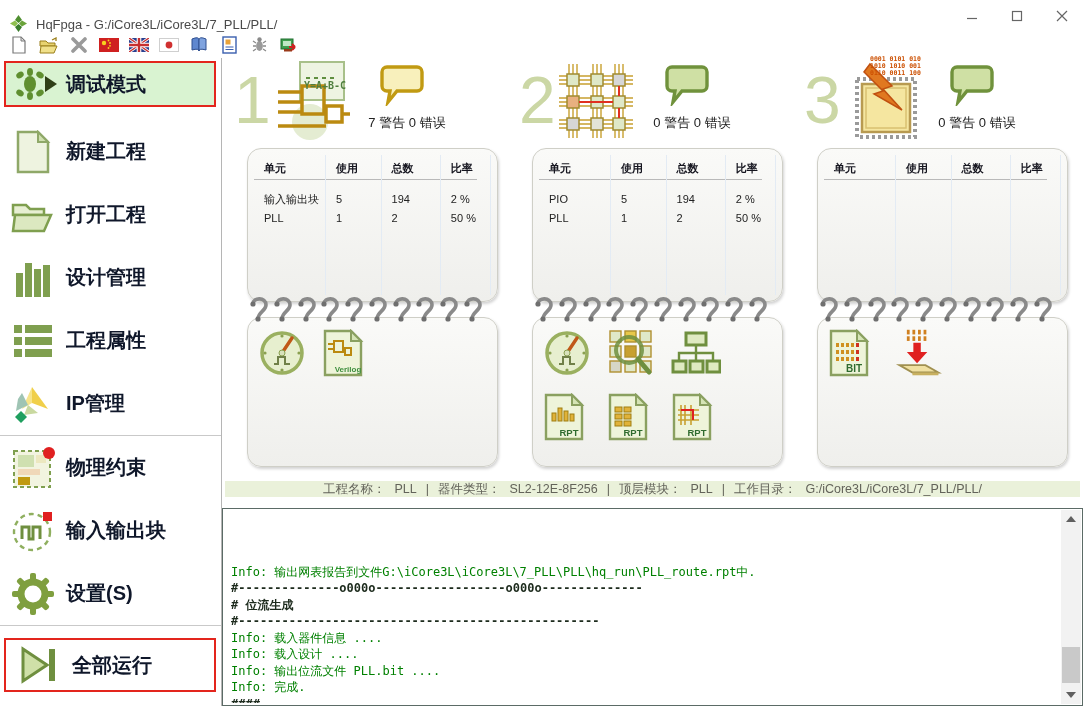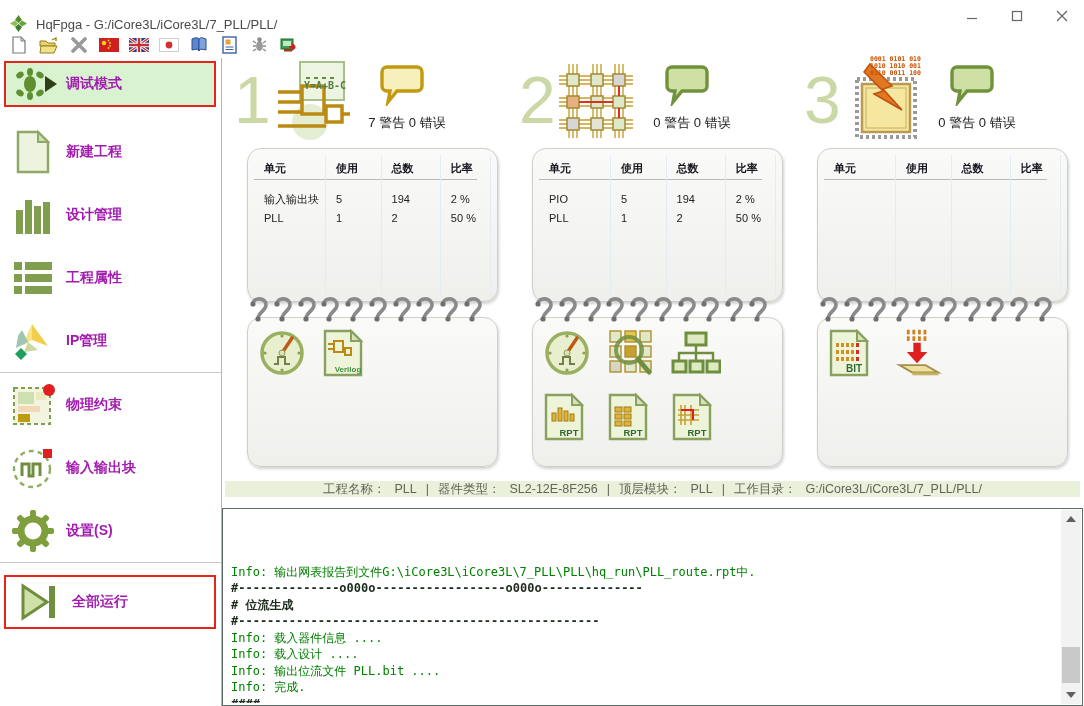--- a/index.html
+++ b/index.html
@@ -15,21 +15,21 @@
   .win-btn{width:45px;height:32px;display:flex;align-items:center;justify-content:center;cursor:default;}
   
   .toolbar{position:absolute;top:32px;left:0;right:0;height:26px;background:#fff;
            display:flex;align-items:center;padding-left:6px;gap:4px;border-bottom:1px solid #f0f0f0;}
   .tb-btn{width:26px;height:22px;display:flex;align-items:center;justify-content:center;}
   
   .sidebar{position:absolute;top:58px;left:0;width:222px;bottom:0;background:#fff;
            border-right:1px solid #b5b5b5;box-sizing:border-box;}
   .sb-item{height:63px;display:flex;align-items:center;cursor:default;}
   .sb-ic{width:66px;display:flex;justify-content:center;align-items:center;}
-  .sb-label{font-size:14px;font-weight:bold;color:#a21caf;}
+  .sb-label{font-size:20px;font-weight:bold;color:#0f172a;}
   .sb-item.hl-debug{height:42px;margin:3px 5px 0 4px;border:2px solid #e3251d;
                     background:#d9f3d1;box-sizing:content-box;}
   .sb-item.hl-debug .sb-ic{width:60px;}
   .sb-item.hl-run{height:50px;margin:12px 5px 0 4px;border:2px solid #e3251d;background:#fff;}
   .sb-div{height:1px;background:#c9c9c9;margin:0;}
   .sb-gap{height:13px;}
   
   .main{position:absolute;left:222px;top:58px;right:0;bottom:0;background:#fff;}
   .panel{position:absolute;top:0;width:268px;height:410px;}
   .panel.p1{left:10px}.panel.p2{left:295px}.panel.p3{left:580px}
@@ -220,20 +220,29 @@
   <div class="sb-item">
     <span class="sb-ic">
       <svg width="38" height="44" viewBox="0 0 38 44">
           <path d="M4,2 h20 l10,10 v30 h-30 z" fill="#eef3e0" stroke="#8fa868" stroke-width="2.5"></path>
           <path d="M24,2 l10,10 h-10 z" fill="#cfe0b0" stroke="#8fa868" stroke-width="2"></path>
         </svg>
     </span>
     <span class="sb-label">新建工程</span>
   </div>
 
+  <div class="sb-item">
+    <span class="sb-ic">
+      <svg width="46" height="40" viewBox="0 0 46 40">
+          <path d="M3,10 h13 l4,4 h14 v6 h-31 z" fill="#e7efd2" stroke="#7f9f4f" stroke-width="2.5"></path>
+          <path d="M5,20 h36 l-7,16 h-31 z" fill="#dce8c0" stroke="#7f9f4f" stroke-width="2.5"></path>
+        </svg>
+    </span>
+    <span class="sb-label">打开工程</span>
+  </div>
 
   <div class="sb-item">
     <span class="sb-ic">
       <svg width="40" height="42" viewBox="0 0 40 42">
           <g fill="#7f9f4f">
             <rect x="3" y="16" width="7" height="24"></rect>
             <rect x="12" y="6" width="7" height="34"></rect>
             <rect x="21" y="12" width="7" height="28"></rect>
             <rect x="30" y="8" width="7" height="32"></rect>
           </g>

